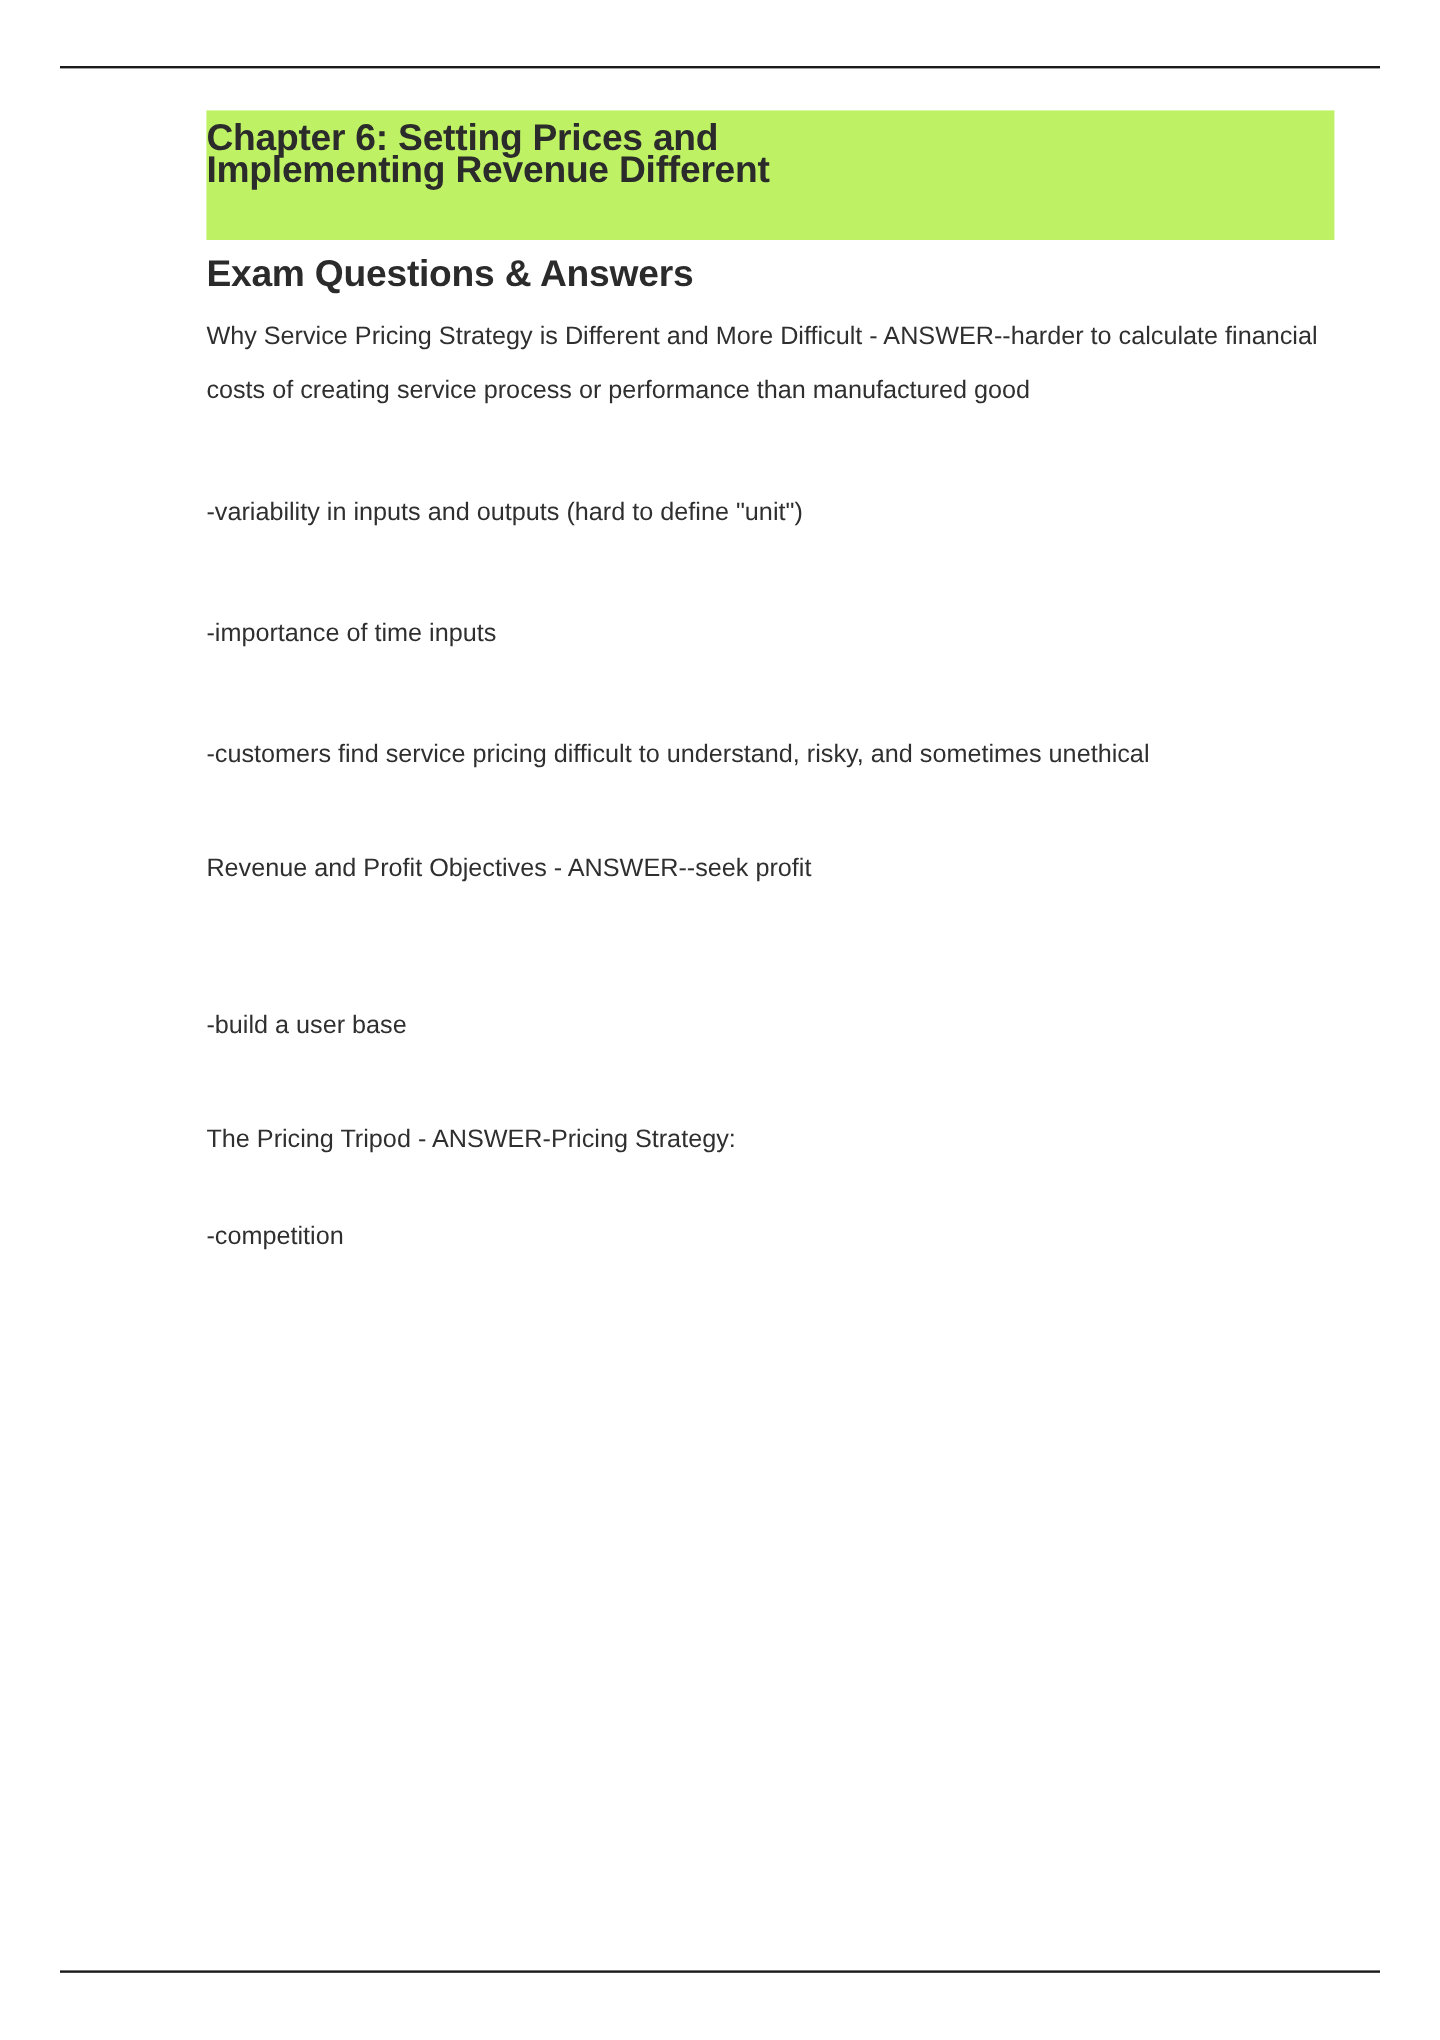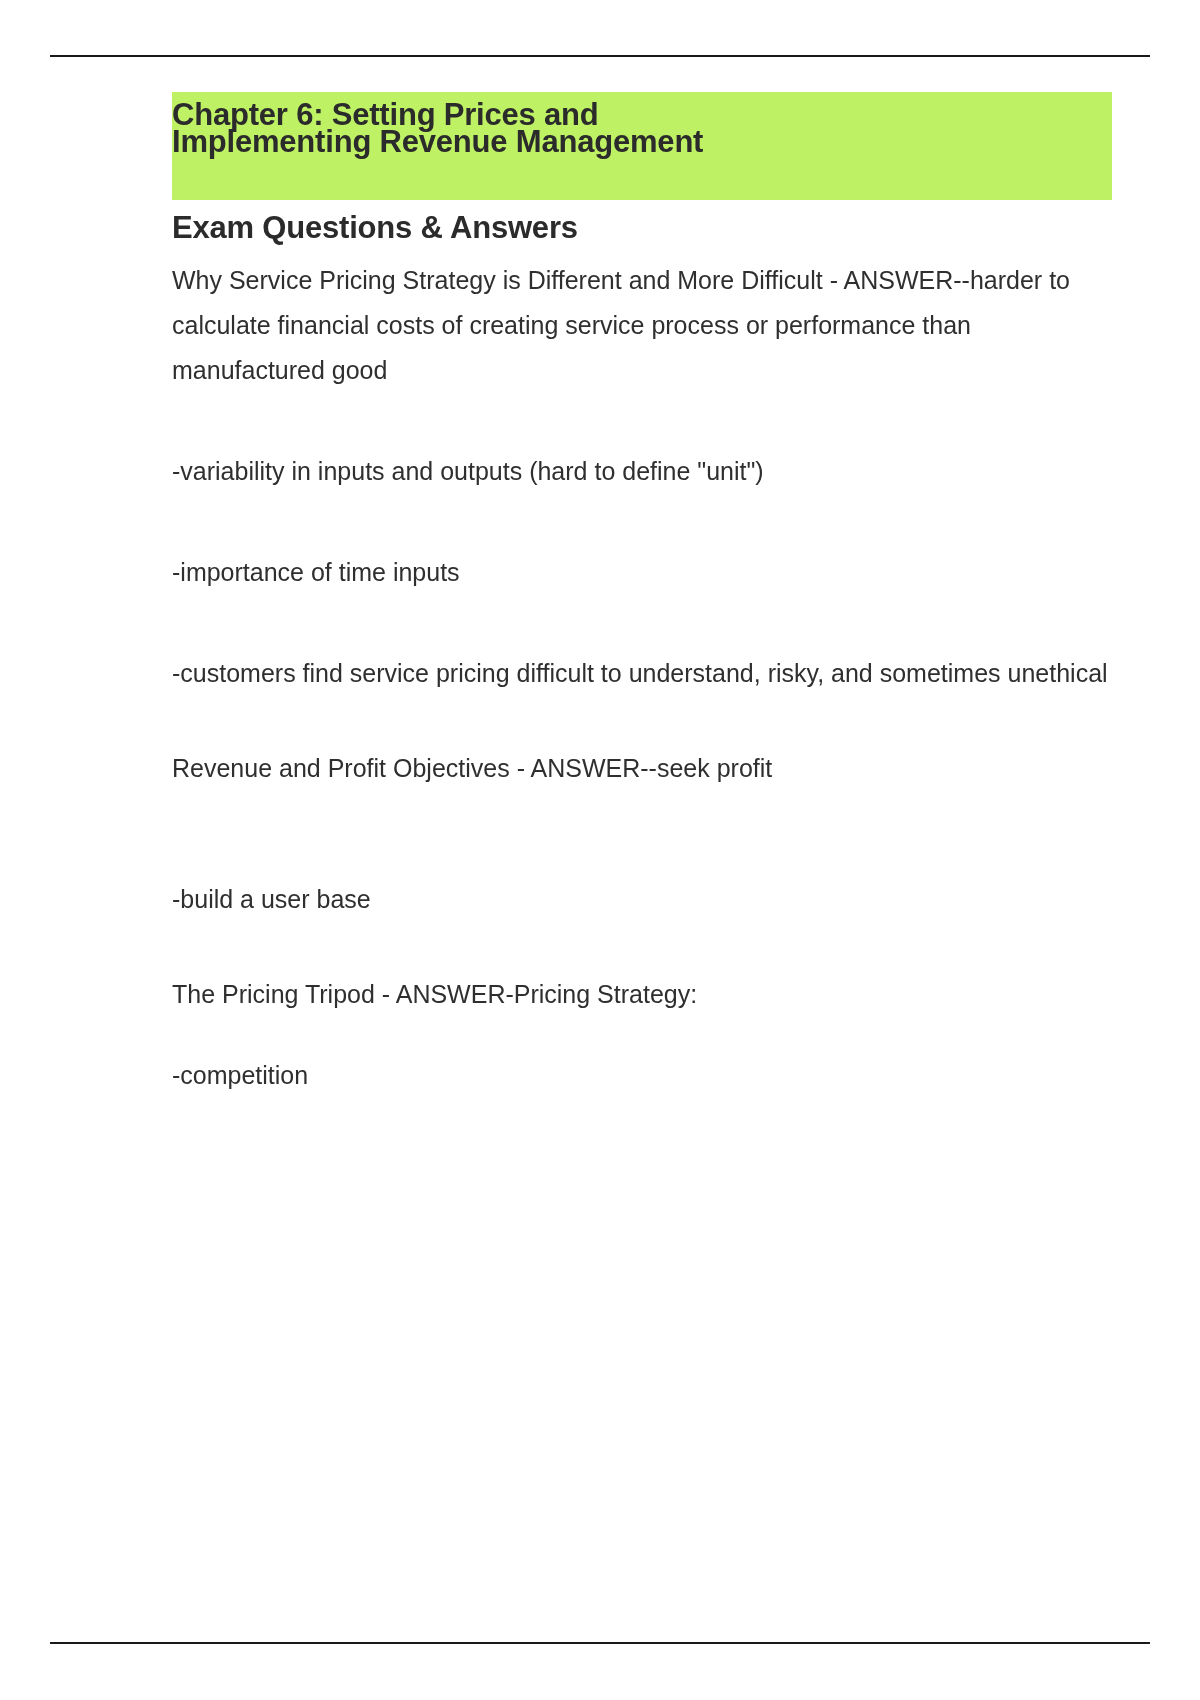--- a/index.html
+++ b/index.html
@@ -59,41 +59,41 @@
   .title-line-1 { top: 6px; }
   .title-line-2 { top: 33px; }
   .title-line-3 { top: 75px; margin-top: 44px; }
 
   .body-block {
     margin-top: 58px;
   }
 
   p.para {
     margin: 0 0 0 0;
-    font-size: 25px;
+    font-size: 21px;
     line-height: 45px;
     color: #2f2f2f;
     font-weight: normal;
   }
   .gap-lg { height: 56px; }
   .gap-sm { height: 18px; }
   .gap-md { height: 50px; }
 </style>
 </head>
 <body>
 
 <div class="page">
 
   <div class="rule rule-top"></div>
 
   <div class="content">
 
     <div class="title-block">
       <div class="title-line title-line-1">Chapter 6: Setting Prices and</div>
-      <div class="title-line title-line-2">Implementing Revenue Management</div>
+      <div class="title-line title-line-2">Implementing Revenue Different</div>
       <div class="title-line title-line-3">Exam Questions &amp; Answers</div>
     </div>
 
     <div class="body-block">
 
       <p class="para">Why Service Pricing Strategy is Different and More Difficult - ANSWER--harder to calculate financial costs of creating service process or performance than manufactured good</p>
       <div class="gap-lg"></div>
 
       <p class="para">-variability in inputs and outputs (hard to define "unit")</p>
       <div class="gap-lg"></div>

